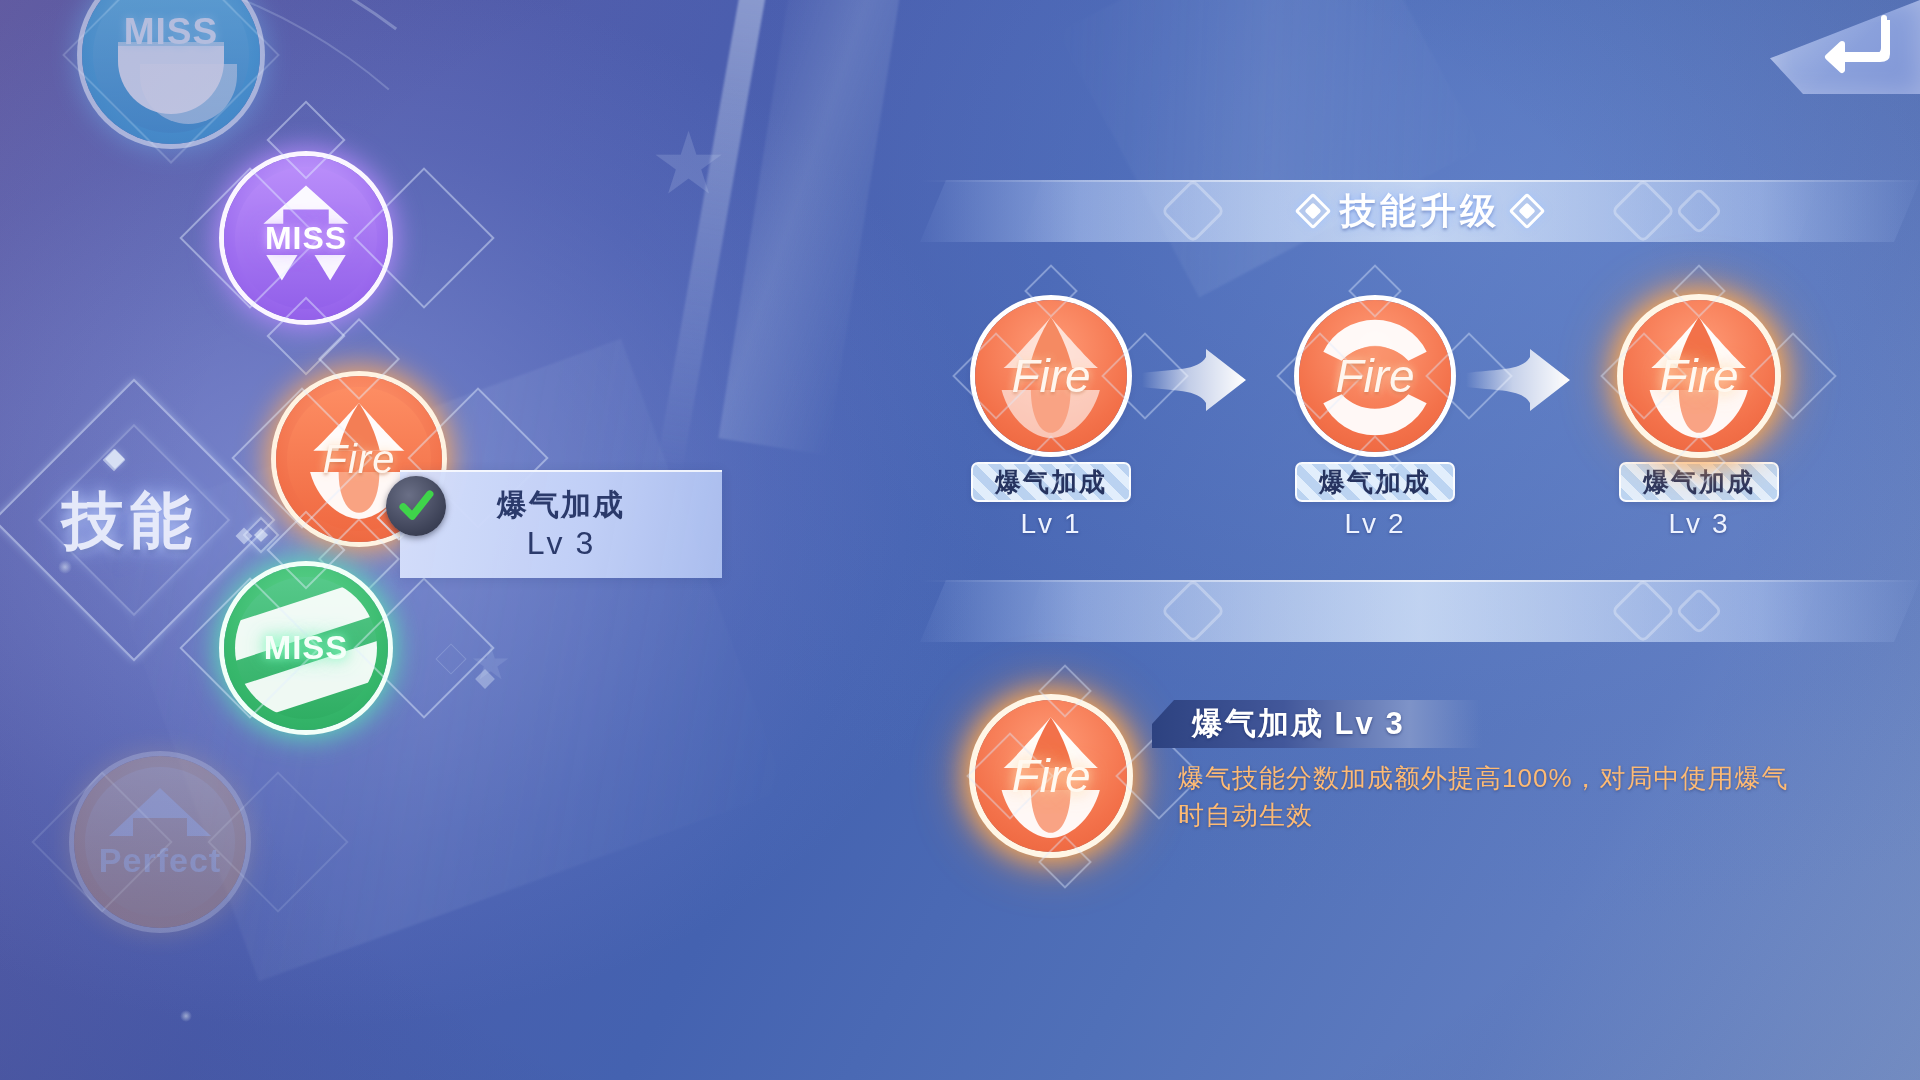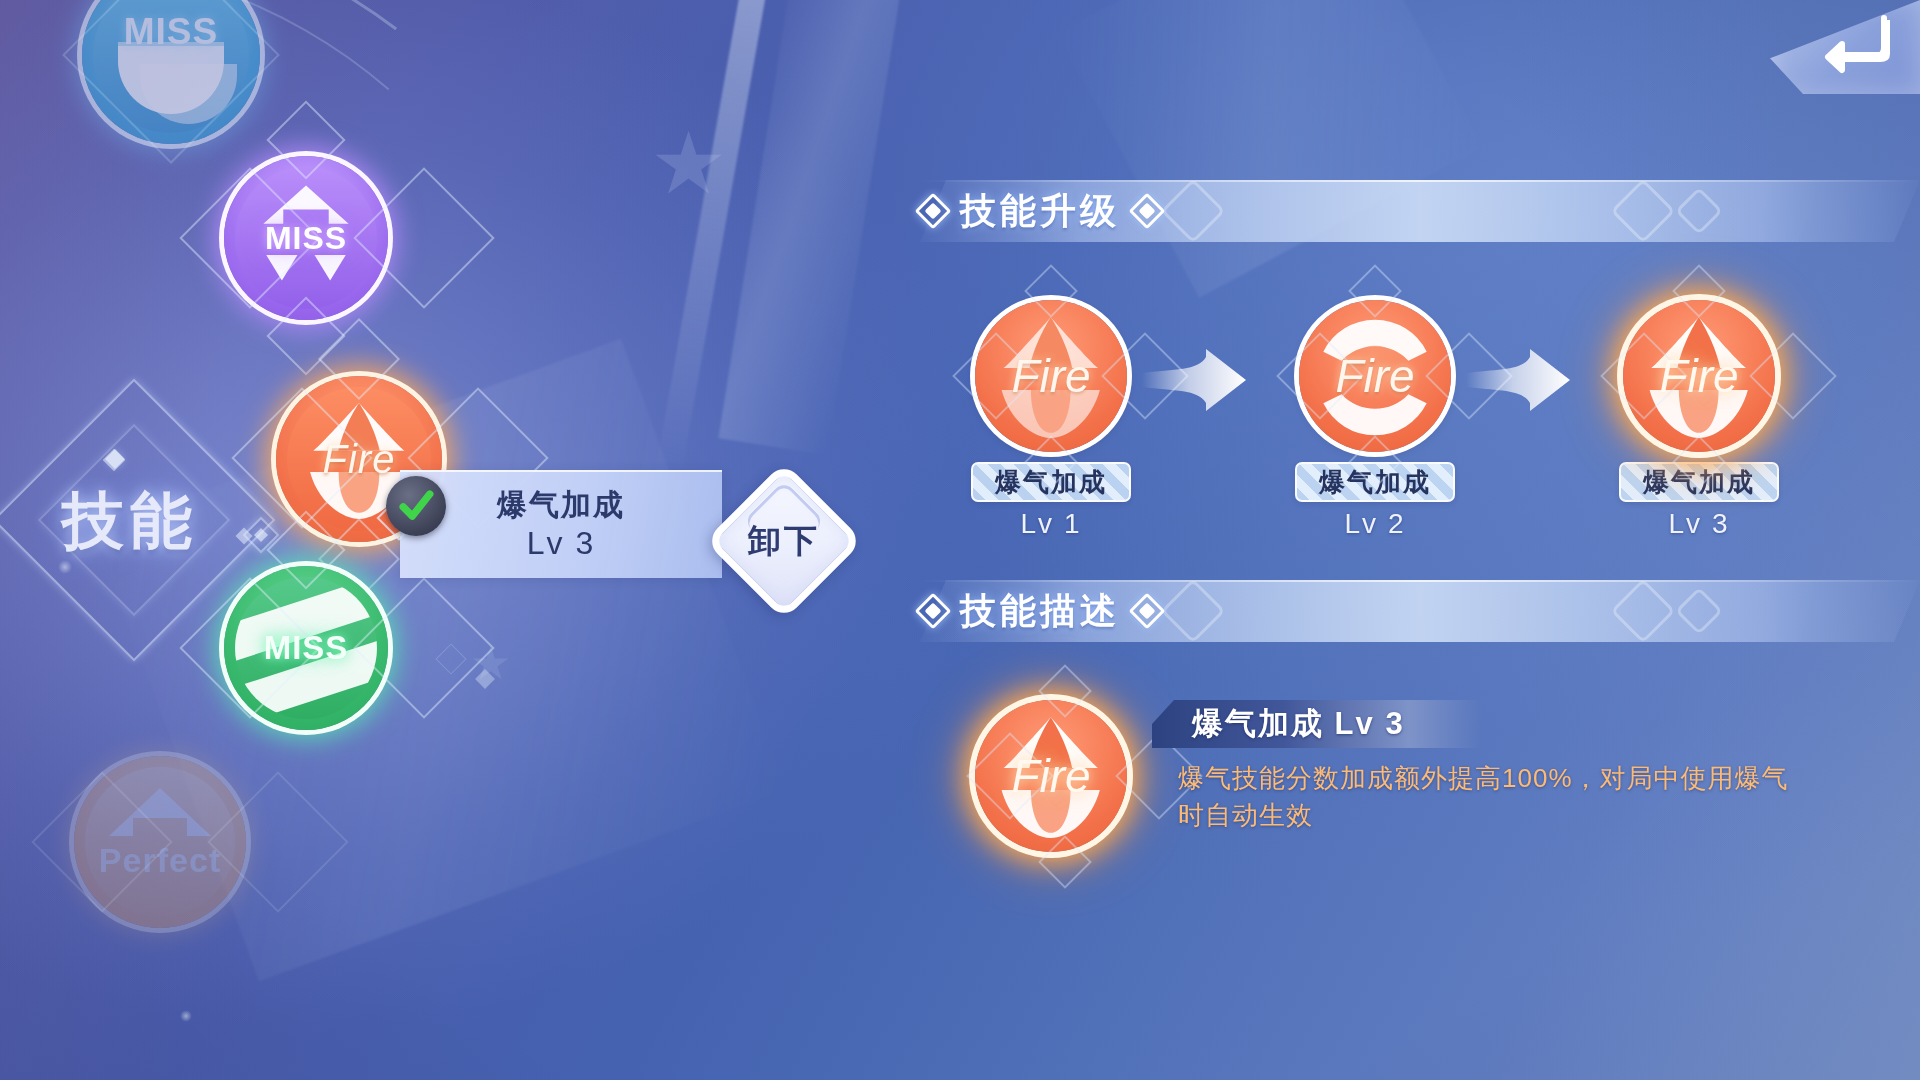--- a/index.html
+++ b/index.html
@@ -252,21 +252,21 @@
     border-top:3px solid rgba(160,172,230,.55);
   }
   #unequip-btn .txt{
     position:absolute; inset:0; display:flex; align-items:center; justify-content:center;
     font-size:33px; font-weight:700; color:#2e3c71; letter-spacing:3px;
   }
 
   
   .section-header{
     position:absolute; height:62px;
-    display:flex; align-items:center; 
+    display:flex; align-items:center; justify-content:center;
   }
   .section-header .bar{
     position:absolute; inset:0;
     background:linear-gradient(90deg, rgba(150,175,235,.05) 0%, rgba(178,200,244,.55) 16%, rgba(205,224,252,.72) 50%, rgba(178,200,244,.55) 84%, rgba(150,175,235,.05) 100%);
     clip-path:polygon(26px 0, 100% 0, calc(100% - 26px) 100%, 0 100%);
   }
   .section-header .bar2{
     position:absolute; left:10%; right:10%; top:0; bottom:0;
     background:linear-gradient(90deg, rgba(255,255,255,0), rgba(240,248,255,.30) 50%, rgba(255,255,255,0));
     clip-path:polygon(22px 0, 100% 0, calc(100% - 22px) 100%, 0 100%);
@@ -482,24 +482,20 @@
   <div class="badge-frame" style="left:52px;top:792px;width:100px;height:100px;opacity:.3"></div>
   <div class="badge-frame" style="left:228px;top:792px;width:100px;height:100px;opacity:.3"></div>
 
   <div id="equipped-panel">
     <div class="panel-diamond"></div>
     <div class="panel-dot"></div>
     <div class="name">爆气加成</div>
     <div class="lv">Lv 3</div>
   </div>
 
-  <div id="unequip-btn">
-    <div class="dia"></div>
-    <div class="txt">卸下</div>
-  </div>
 
   <div class="section-header" style="left:920px;top:180px;width:1000px;">
     <div class="bar"></div>
     <div class="bar2"></div>
     <div class="topline"></div>
     <div class="hdr-dia soft" style="left:250px;top:8px;width:46px;height:46px;"></div>
     <div class="hdr-dia soft" style="left:700px;top:8px;width:46px;height:46px;"></div>
     <div class="hdr-dia soft" style="left:762px;top:14px;width:34px;height:34px;"></div>
     <div class="ttl">
       <span class="dia-glyph"></span>
@@ -580,25 +576,20 @@
   <div class="node-frame" style="left:1680px;top:272px;width:38px;height:38px;"></div>
   <div class="node-frame" style="left:1680px;top:443px;width:38px;height:38px;"></div>
 
   <div class="section-header" style="left:920px;top:580px;width:1000px;">
     <div class="bar"></div>
     <div class="bar2"></div>
     <div class="topline"></div>
     <div class="hdr-dia soft" style="left:250px;top:8px;width:46px;height:46px;"></div>
     <div class="hdr-dia soft" style="left:700px;top:8px;width:46px;height:46px;"></div>
     <div class="hdr-dia soft" style="left:762px;top:14px;width:34px;height:34px;"></div>
-    <div class="ttl">
-      <span class="dia-glyph"></span>
-      <span>技能描述</span>
-      <span class="dia-glyph"></span>
-    </div>
   </div>
 
   <div id="desc-fire">
     <div class="circ lv3" style="width:152px;height:152px;border-radius:50%;position:relative;">
       <svg style="position:absolute;left:12%;top:9%;width:76%;height:37%" viewBox="0 0 100 50">
         <path d="M50 3 C50 3 14 44 8 48 L92 48 C86 44 50 3 50 3 Z" fill="#ffffff" opacity=".97"></path>
         <path d="M50 3 C50 3 36 24 31 48 L69 48 C64 24 50 3 50 3 Z" fill="#f2714a"></path>
       </svg>
       <svg style="position:absolute;left:14%;bottom:8%;width:72%;height:33%" viewBox="0 0 100 48">
         <path d="M3 0 C11 30 34 46 50 46 C66 46 89 30 97 0 Z" fill="#ffffff" opacity=".95"></path>

